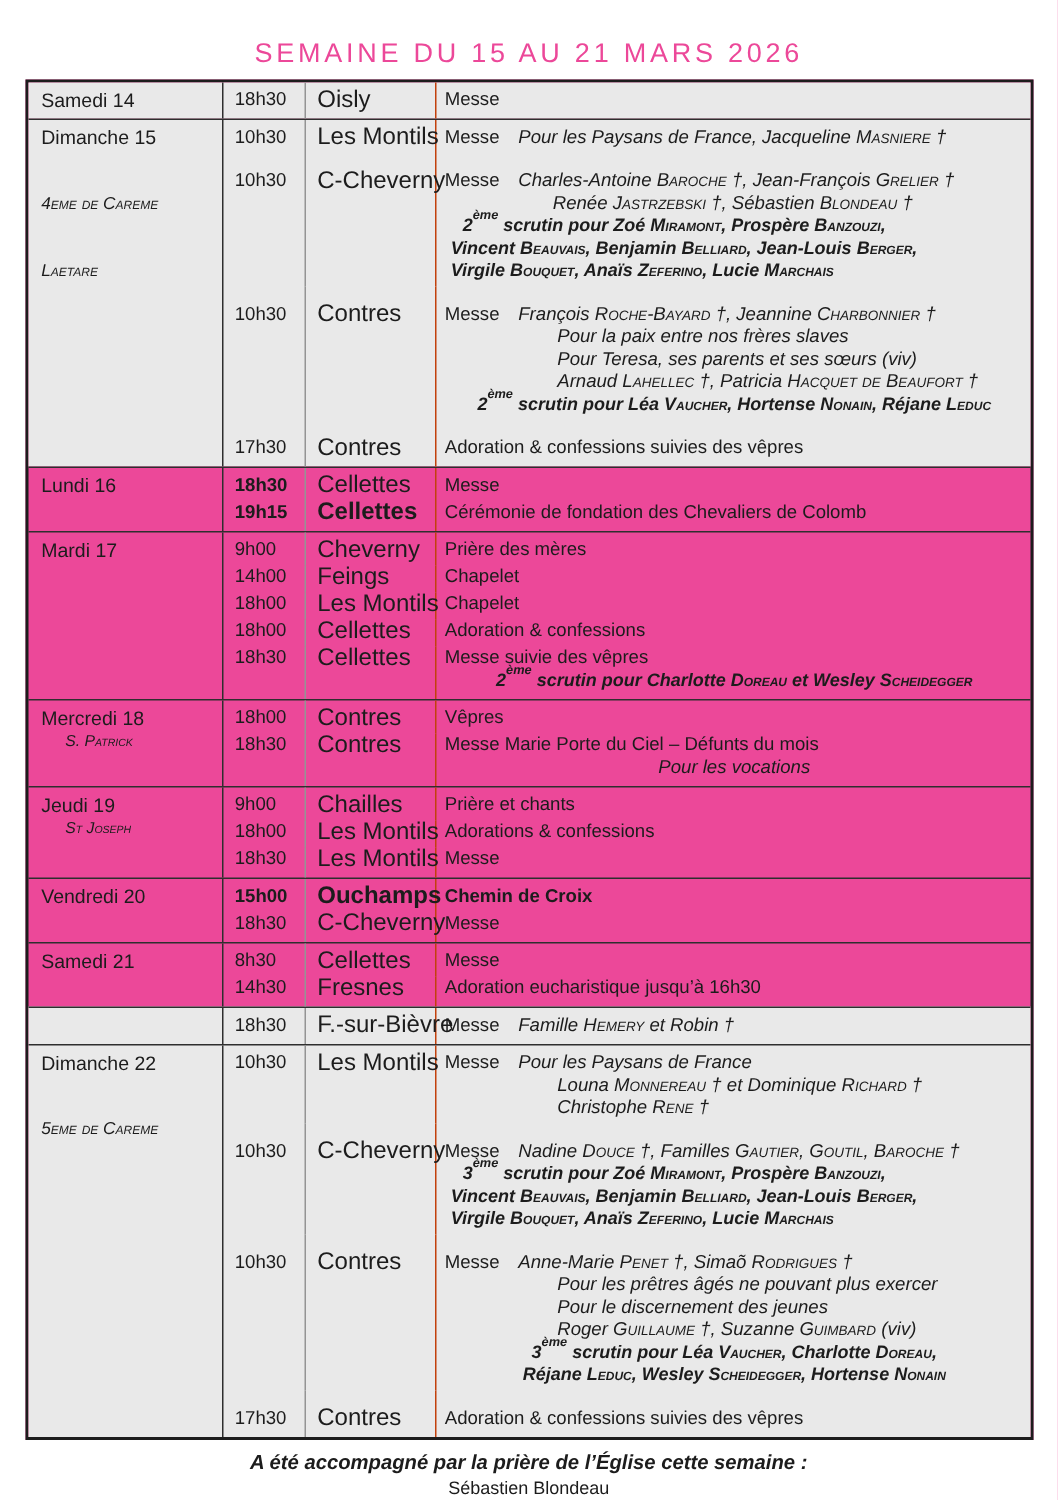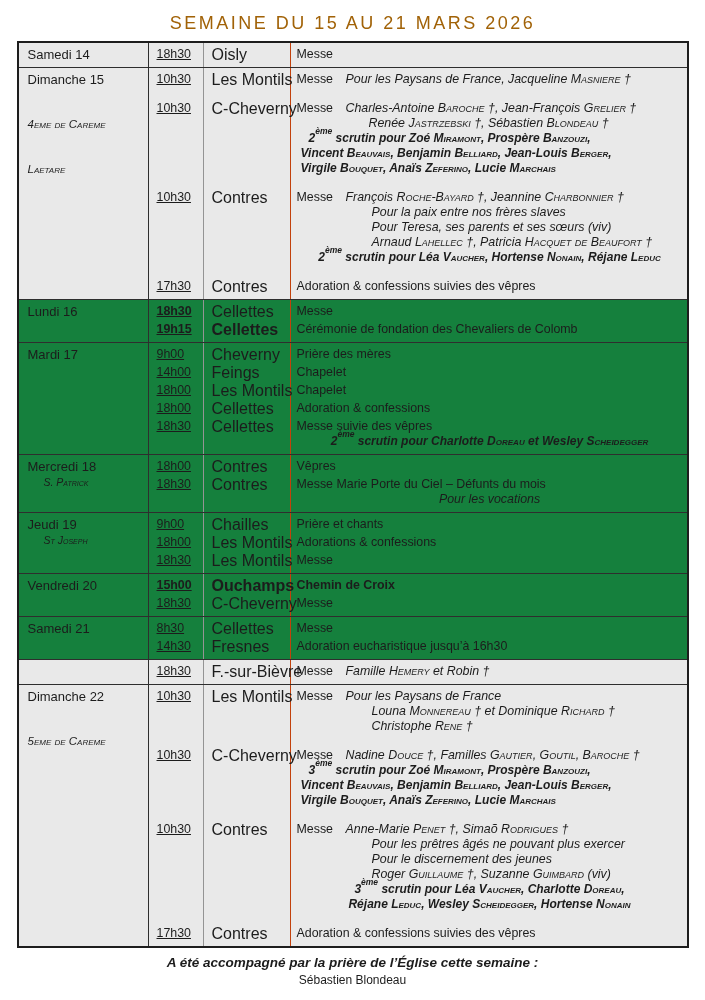--- a/index.html
+++ b/index.html
@@ -2,32 +2,32 @@
 <html style="--shade: #e9e9e9;"><head>
 <meta charset="utf-8">
 <style>
   html,body{margin:0;padding:0;background:#fff;}
   .page{
     position:relative;width:705px;height:1000px;overflow:hidden;background:#fff;
     font-family:"Liberation Sans",sans-serif;color:#1c1c1c;
   }
   .title{
     text-align:center;font-size:18px;letter-spacing:2.5px;font-weight:normal;
-    padding-top:13px;margin:0;color:#a16207;
+    padding-top:25px;margin:0;color:#ec4899;
   }
-  .tbl{width:668px;margin:7px auto 0;border:2px solid #1d1d1d;background:#15803d;}
+  .tbl{width:668px;margin:7px auto 0;border:2px solid #1d1d1d;background:#ec4899;}
   .section{display:grid;grid-template-columns:130px 55px 87px 1fr;}
   .section + .section{border-top:1px solid #2e2e2e;}
   .section.shaded{background:var(--shade,#e9e9e9);}
   .c{font-size:12.4px;line-height:15px;}
   .day{border-right:1px solid #2e2e2e;padding:4px 4px 4px 9px;}
   .day-name{font-size:13px;}
   .feast{font-style:italic;font-size:10.5px;margin-top:1px;margin-left:16px;}
   .season{font-style:italic;font-size:11.5px;margin-top:30px;}
-  .t{border-right:1px solid #949494;padding:0 2px 3px 8px;white-space:nowrap;text-decoration:underline;}
+  .t{border-right:1px solid #949494;padding:0 2px 3px 8px;white-space:nowrap;}
   .p{border-right:1px solid #c2410c;padding:0 2px 3px 8px;white-space:nowrap;font-size:16px;}
   .d{padding:0 4px 3px 6px;}
   .r0{padding-top:4px;}
   .rN{padding-bottom:5px;}
   .gap{padding-top:11px;}
   .bd{font-weight:bold;}
   .it{font-style:italic;}
   .bit{font-weight:bold;font-style:italic;font-size:12px;}
   .sc{font-variant:small-caps;}
   .dl{white-space:nowrap;}

